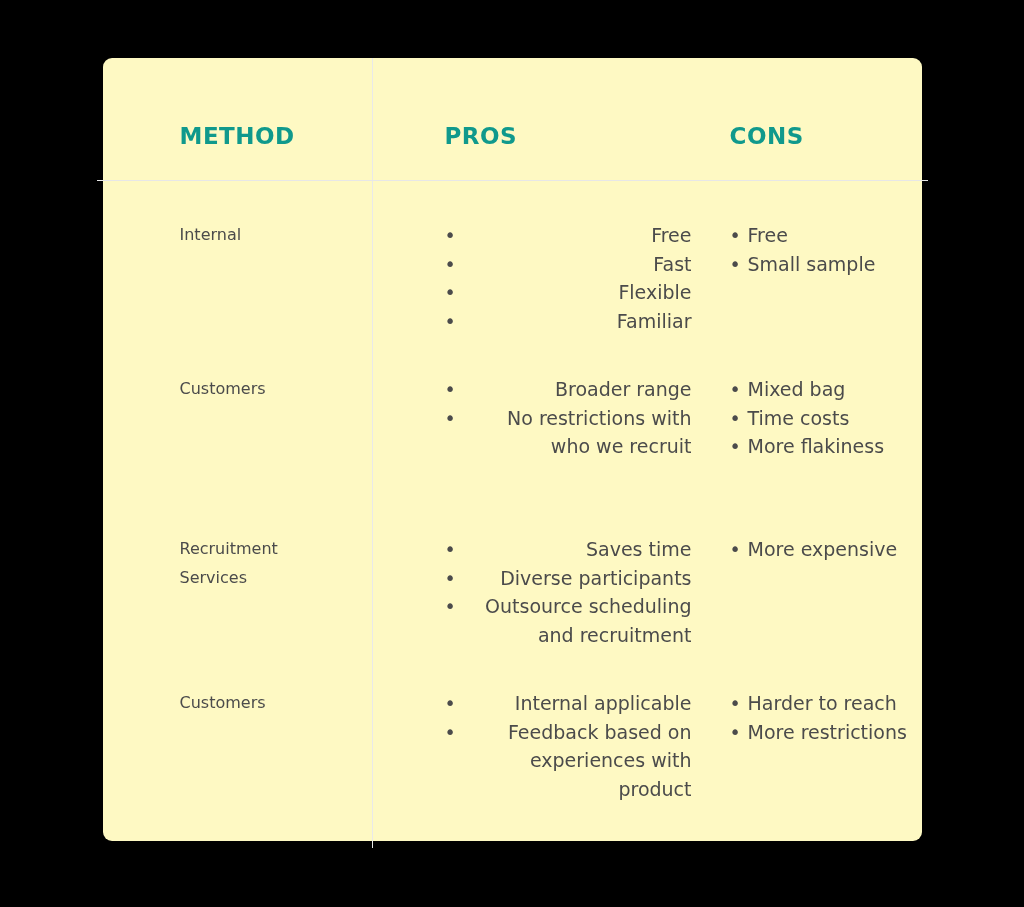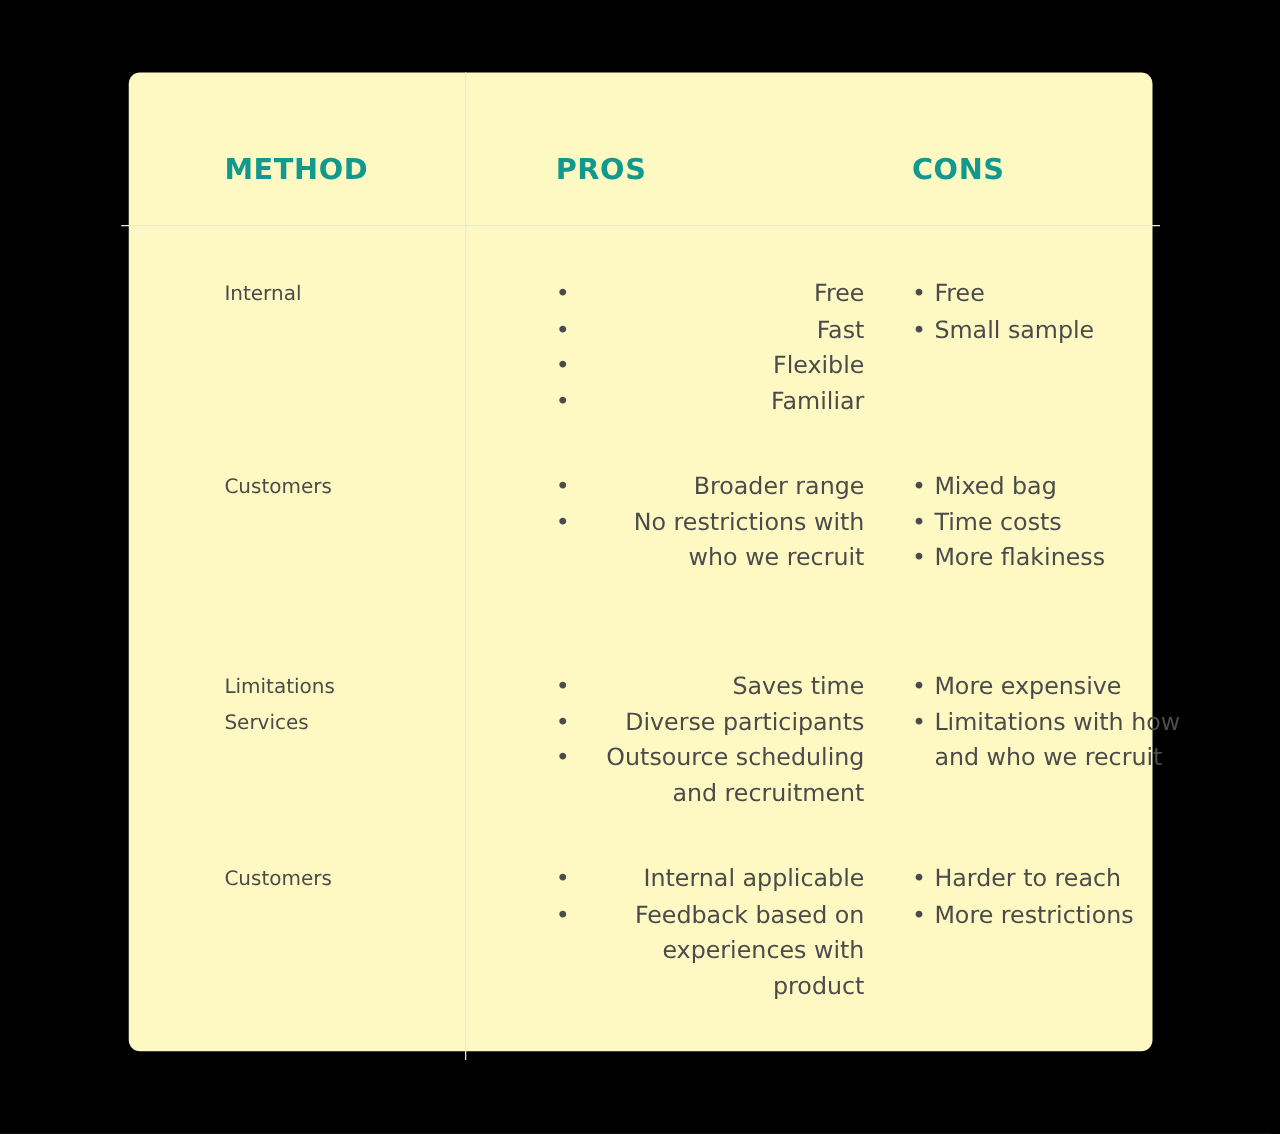--- a/index.html
+++ b/index.html
@@ -133,32 +133,31 @@
         </div>
         <div class="cell cons">
           <ul>
             <li>Mixed bag</li>
             <li>Time costs</li>
             <li>More flakiness</li>
           </ul>
         </div>
       </div>
       <div class="grid3 row">
-        <div class="cell method-label"><span class="inner">Limitations Services</span></div>
+        <div class="cell method-label"><span class="inner">Recruitment Services</span></div>
         <div class="cell pros">
           <ul>
             <li>Saves time</li>
             <li>Diverse participants</li>
             <li>Outsource scheduling and recruitment</li>
           </ul>
         </div>
         <div class="cell cons">
           <ul>
             <li>More expensive</li>
-            <li>Limitations with how and who we recruit</li>
           </ul>
         </div>
       </div>
       <div class="grid3 row">
         <div class="cell method-label"><span class="inner">Customers</span></div>
         <div class="cell pros">
           <ul>
             <li>Internal applicable</li>
             <li>Feedback based on experiences with product</li>
           </ul>

